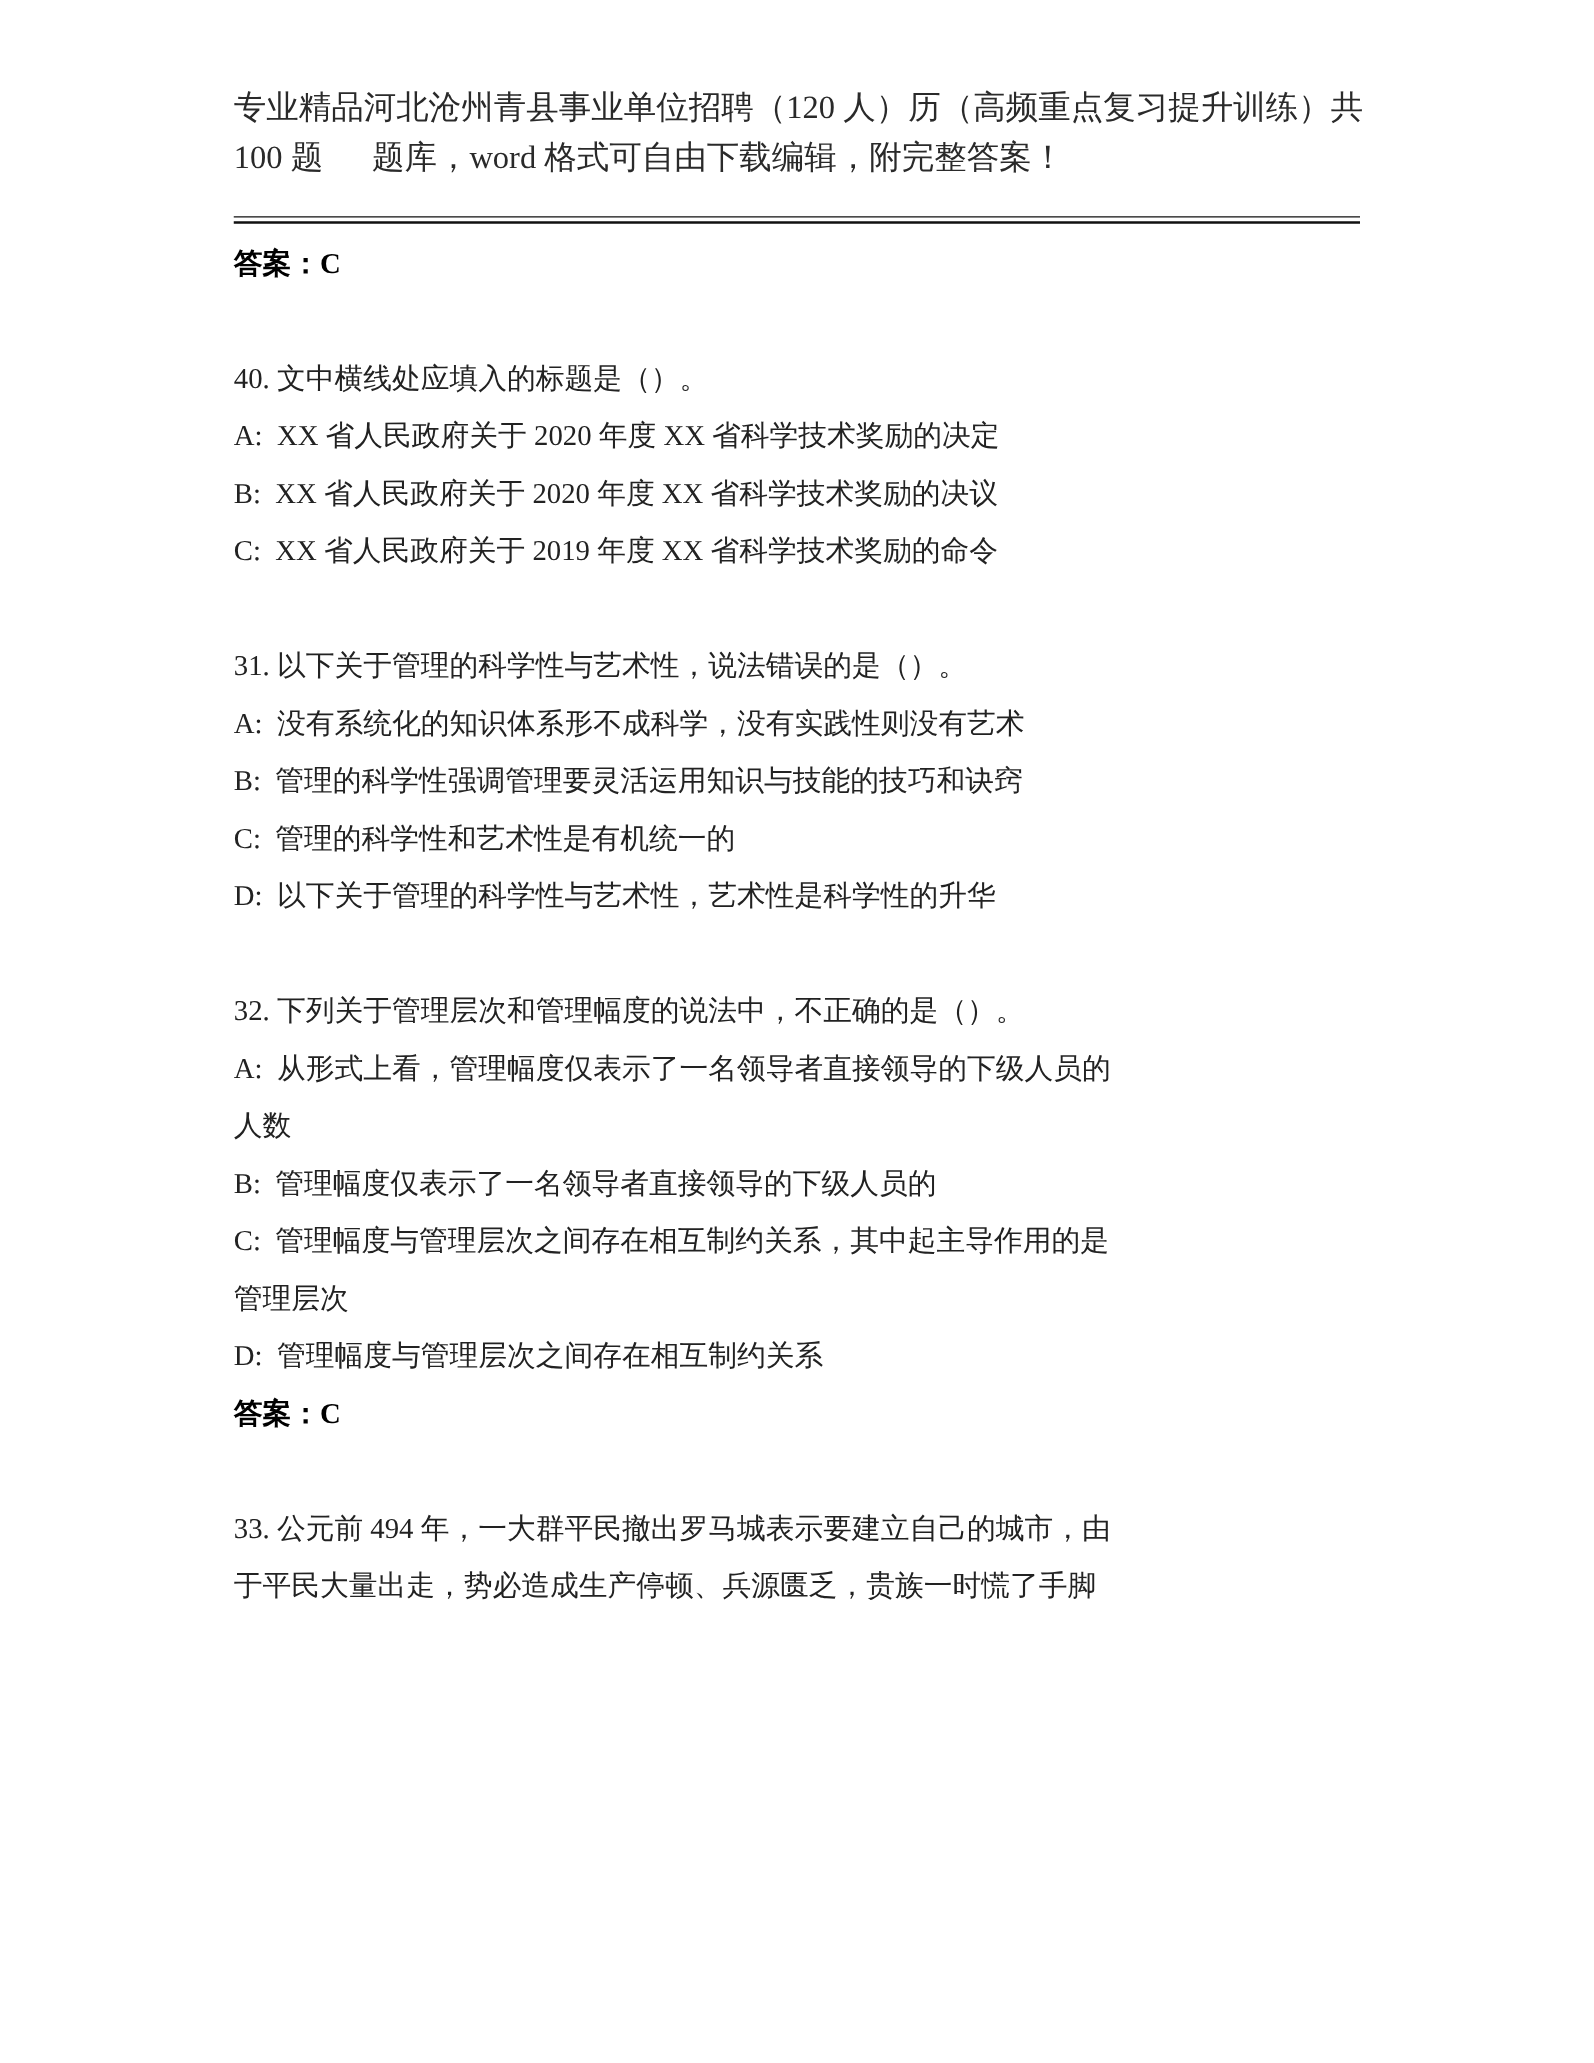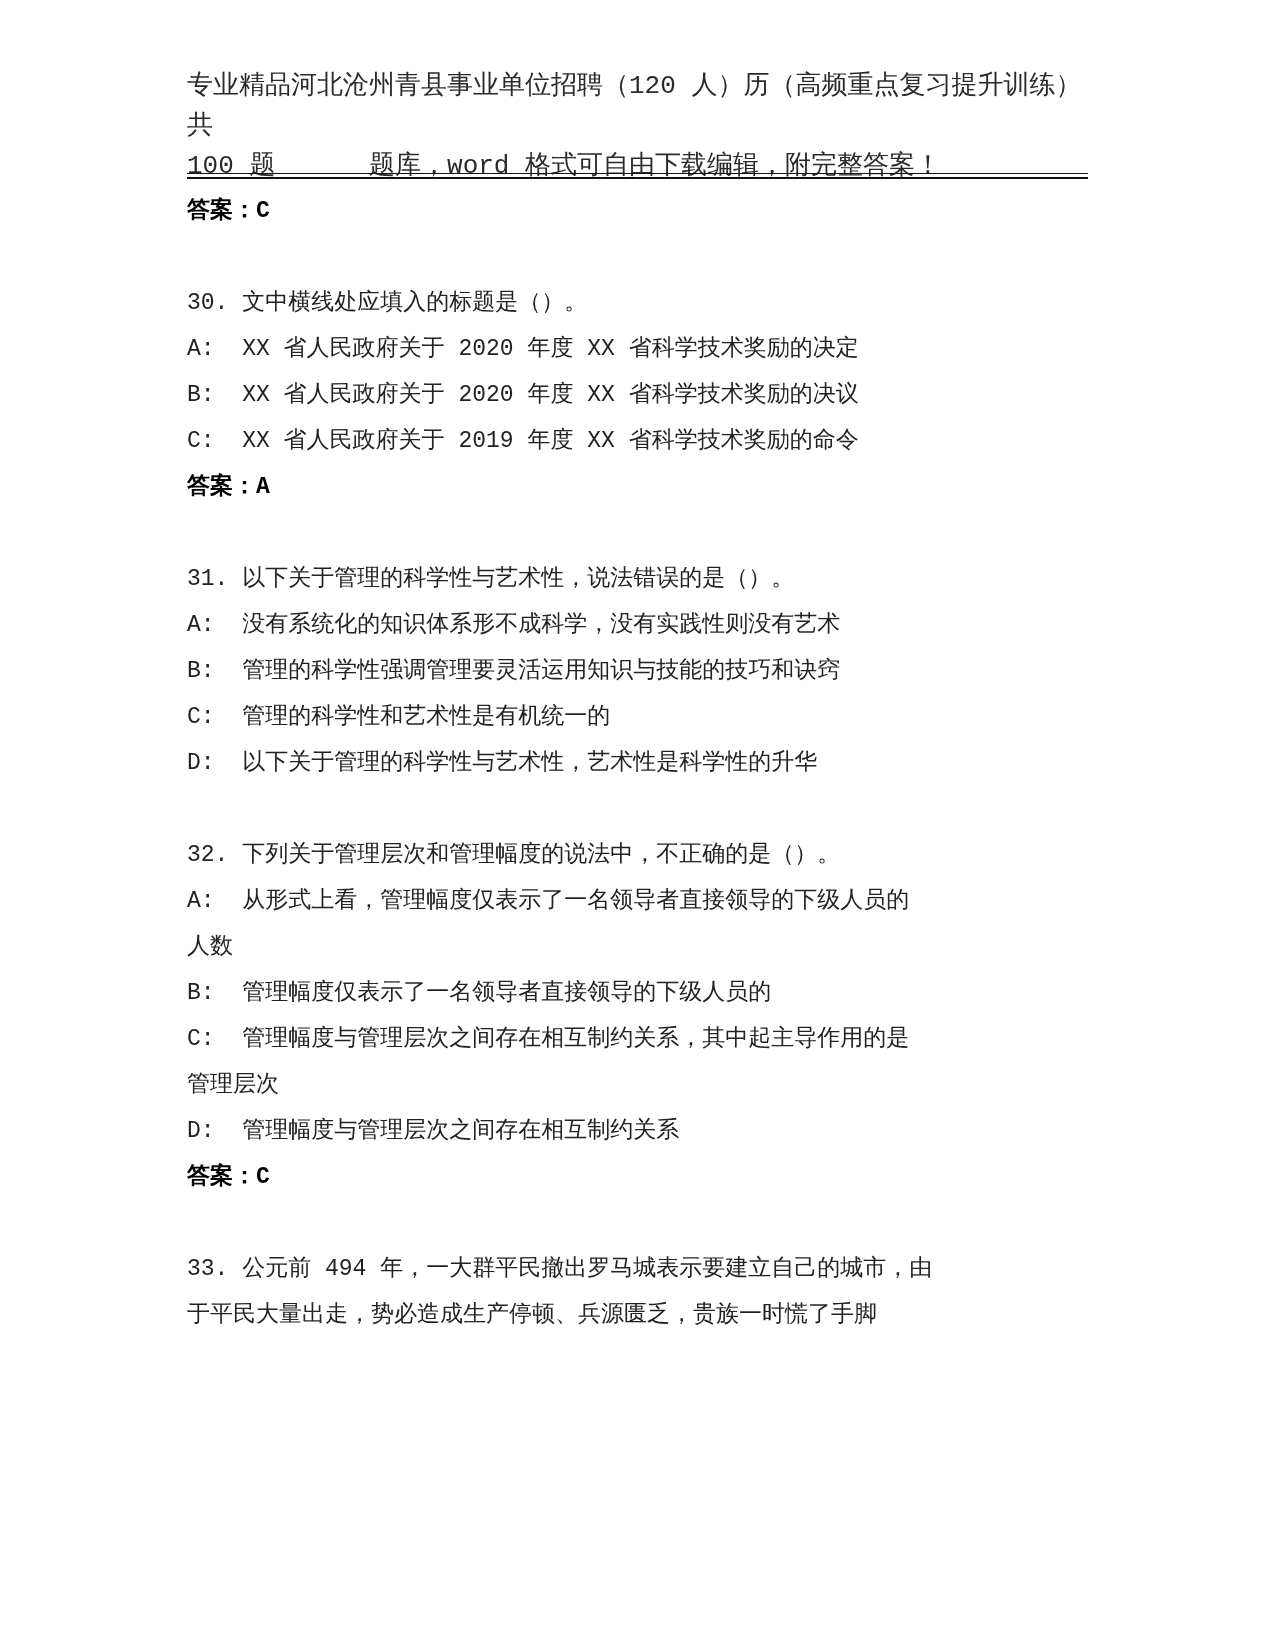--- a/index.html
+++ b/index.html
@@ -6,21 +6,21 @@
     margin: 0;
     padding: 0;
     background: #ffffff;
   }
   .page {
     position: relative;
     width: 1275px;
     height: 1650px;
     background: #ffffff;
     overflow: hidden;
-    font-family: Liberation Mono, monospace;
+    font-family: Liberation Serif, serif;
     color: #1f1f1f;
   }
   .header-text {
     position: absolute;
     left: 187px;
     top: 66px;
     width: 915px;
     margin: 0;
     font-size: 26px;
     line-height: 40px;
@@ -59,25 +59,24 @@
   <p class="header-text">专业精品河北沧州青县事业单位招聘（120 人）历（高频重点复习提升训练）共
 100 题      题库，word 格式可自由下载编辑，附完整答案！</p>
 
   <div class="header-rule">
     <div class="rule-thin"></div>
     <div class="rule-thick"></div>
   </div>
 
   <div class="content">
     <p class="answer">答案：C</p>
-    <p class="question">30. 文中横线处应填入的标题是（）。</p>
+    <p class="question">40. 文中横线处应填入的标题是（）。</p>
     <p class="option">A:  XX 省人民政府关于 2020 年度 XX 省科学技术奖励的决定</p>
     <p class="option">B:  XX 省人民政府关于 2020 年度 XX 省科学技术奖励的决议</p>
     <p class="option">C:  XX 省人民政府关于 2019 年度 XX 省科学技术奖励的命令</p>
-    <p class="answer">答案：A</p>
     <p class="question">31. 以下关于管理的科学性与艺术性，说法错误的是（）。</p>
     <p class="option">A:  没有系统化的知识体系形不成科学，没有实践性则没有艺术</p>
     <p class="option">B:  管理的科学性强调管理要灵活运用知识与技能的技巧和诀窍</p>
     <p class="option">C:  管理的科学性和艺术性是有机统一的</p>
     <p class="option">D:  以下关于管理的科学性与艺术性，艺术性是科学性的升华</p>
     <p class="question">32. 下列关于管理层次和管理幅度的说法中，不正确的是（）。</p>
     <p class="option">A:  从形式上看，管理幅度仅表示了一名领导者直接领导的下级人员的
 人数</p>
     <p class="option">B:  管理幅度仅表示了一名领导者直接领导的下级人员的</p>
     <p class="option">C:  管理幅度与管理层次之间存在相互制约关系，其中起主导作用的是

